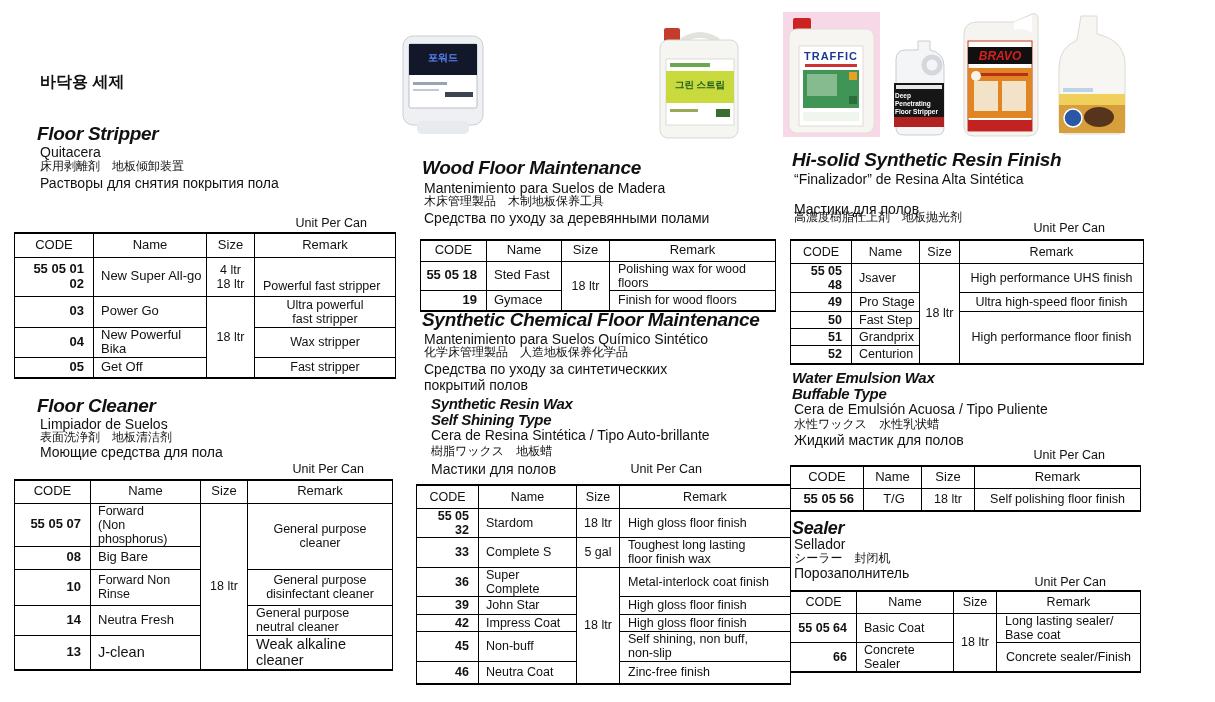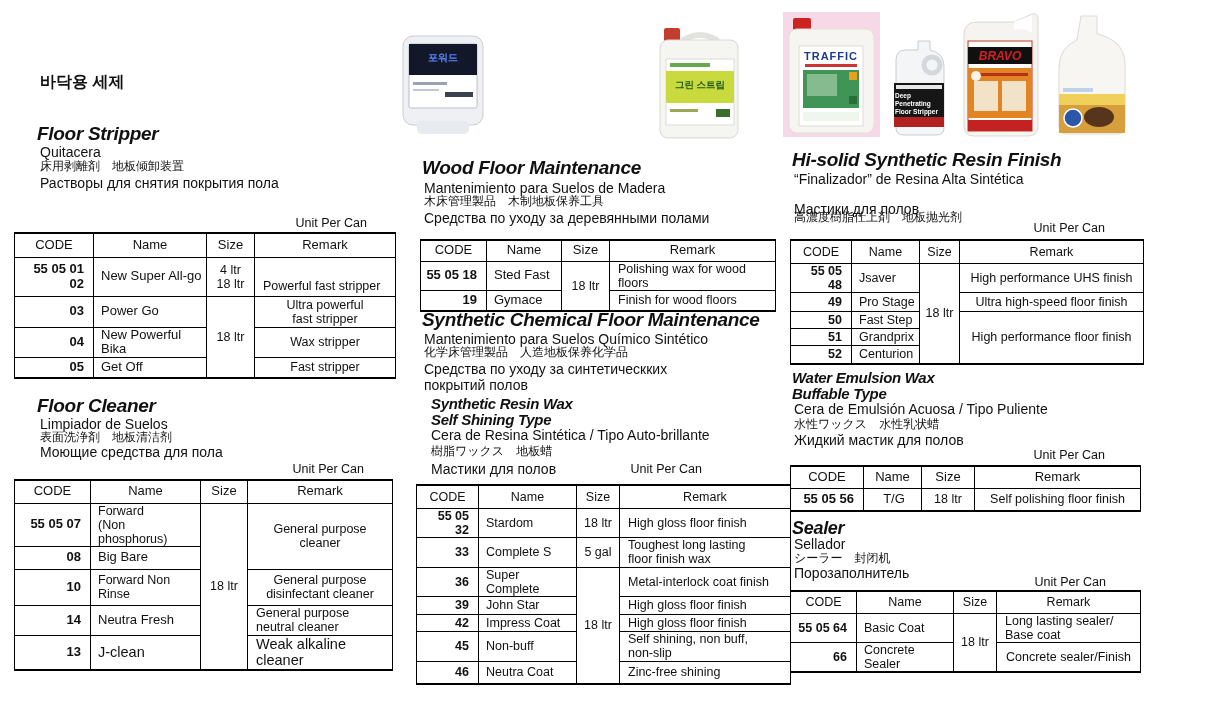--- a/index.html
+++ b/index.html
@@ -328,21 +328,21 @@
       </tr>
       <tr style="height:30px">
         <td class="code">45</td>
         <td class="name">Non-buff</td>
         <td class="rk pre">Self shining, non buff,
 non-slip</td>
       </tr>
       <tr style="height:23px">
         <td class="code">46</td>
         <td class="name">Neutra Coat</td>
-        <td class="rk">Zinc-free shining</td>
+        <td class="rk">Zinc-free finish</td>
       </tr>
     </tbody>
       </table>
   </div>
 
   <div>
     <div class="abs sec-title" style="left:792px; top:150px;">Hi-solid Synthetic Resin Finish</div>
     <div class="abs sub" style="left:794px; top:172px;">“Finalizador” de Resina Alta Sintética</div>
     <div class="abs sub-cjk" style="left:794px; top:186px;margin-top:24px;">高濃度樹脂仕上剤　地板抛光剂</div>
     <div class="abs sub-ru" style="left:794px; top:201px;">Мастики для полов</div>

